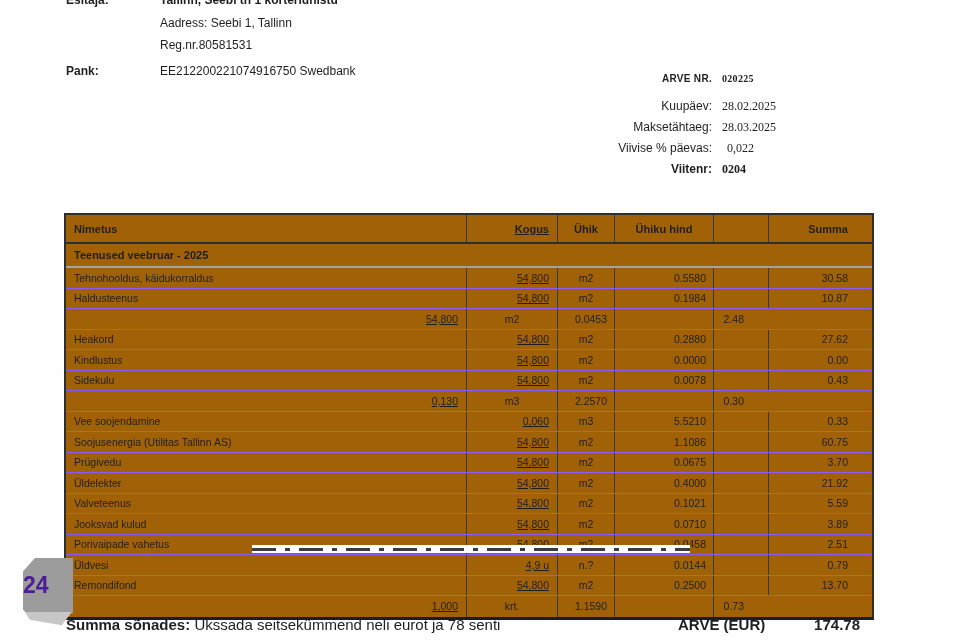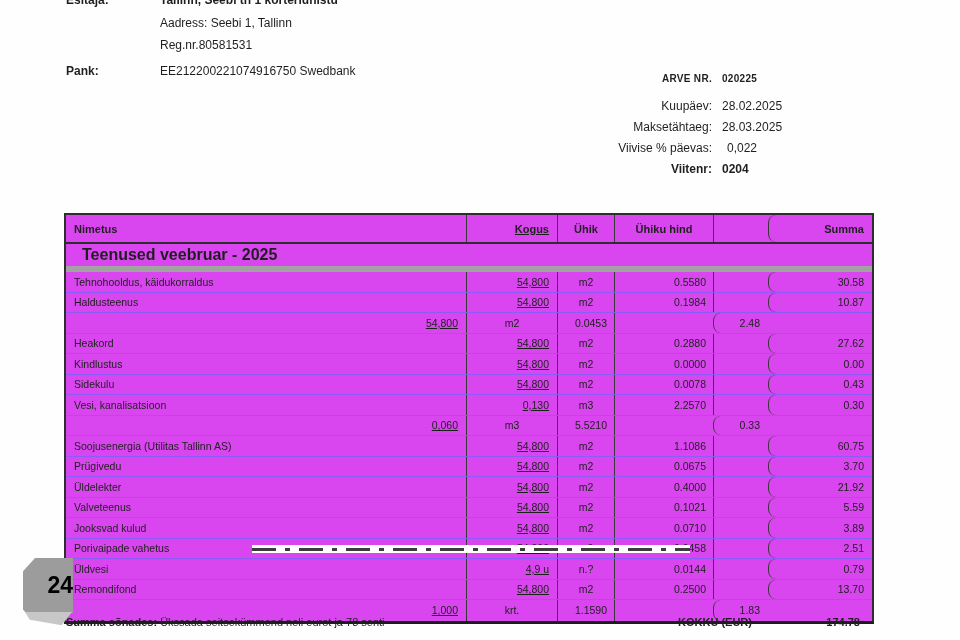--- a/index.html
+++ b/index.html
@@ -8,50 +8,50 @@
     background:#fefefe;color:#1f1f1f;
     font-family:"Liberation Sans", sans-serif;
     -webkit-font-smoothing:antialiased;
   }
   .abs{position:absolute;}
   .b{font-weight:bold;}
   
   .hdr-label{left:66px;font-size:12px;font-weight:bold;}
   .hdr-val{left:160px;font-size:12px;}
   .meta-label{left:540px;width:172px;text-align:right;font-size:12px;}
-  .meta-val{left:722px;font-size:12px;}
+  .meta-val{left:722px;font-size:12px;font-family:Liberation Serif, serif;}
   .arve{font-size:10px;font-weight:bold;letter-spacing:.3px;}
   
   .invoice-table{
     left:64px;top:213px;width:810px;box-sizing:border-box;
     border:2px solid #2e2e2e;border-bottom:3px solid #1d1d1d;
-    background:#d946ef;font-size:10.5px;
+    background:#a16207;font-size:10.5px;
   }
   .trow{display:grid;grid-template-columns:400px 91px 57px 99px 55px 104px;}
   .thead-row{height:27px;font-size:11px;font-weight:bold;border-bottom:2px solid #2e2e2e;}
-  .section-row{height:22px;font-size:16px;font-weight:bold;border-bottom:6px solid #a3a3a3;
-    display:flex;align-items:center;padding-left:16px;}
+  .section-row{height:22px;font-size:11px;font-weight:bold;border-bottom:2px solid #a3a3a3;
+    display:flex;align-items:center;padding-left:8px;}
   .data-row{height:20.5px;box-sizing:border-box;border-bottom:1px solid #8b5cf6;}
   .data-row:last-child{border-bottom:none;}
   .cell{display:flex;align-items:center;box-sizing:border-box;overflow:hidden;}
   .cell+.cell{border-left:1px solid #383838;}
   .c-name{padding-left:8px;justify-content:flex-start;}
   .c-qty{padding-right:8px;justify-content:flex-end;text-decoration:underline;}
   .c-unit{justify-content:center;}
   .c-price{padding-right:7px;justify-content:flex-end;}
-  .c-sum{padding-right:8px;justify-content:flex-end;border-radius:8px;}
+  .c-sum{padding-right:24px;justify-content:flex-end;}
   .thead-row .c-price{justify-content:center;padding-right:0;}
   
-  .foot{top:616px;font-size:11px;}
+  .foot{top:616px;font-size:15px;}
   
   .badge{
     left:23px;top:558px;width:50px;height:55px;background:#9c9c9c;
     clip-path:polygon(24% 0,100% 0,100% 100%,6% 100%,0 93%,0 24%);
-    display:flex;align-items:center;justify-content:flex-end;
-    color:#000000;font-size:23px;font-weight:bold;
+    display:flex;align-items:center;justify-content:flex-start;
+    color:#4c1d95;font-size:23px;font-weight:bold;
   }
   .badge-tail{
     left:25px;top:612px;width:47px;height:14px;background:#c7c7c7;
     clip-path:polygon(0 0,100% 0,78% 95%,10% 55%);
   }
   
   .dash-eraser{left:252px;top:545px;width:438px;height:8px;background:#fff;}
   .dash-line{
     left:252px;top:548px;width:438px;height:3px;
     background:repeating-linear-gradient(90deg,
@@ -136,28 +136,28 @@
       </div>
       <div class="trow data-row">
         <div class="cell c-name">Sidekulu</div>
         <div class="cell c-qty">54,800</div>
         <div class="cell c-unit">m2</div>
         <div class="cell c-price">0.0078</div>
         <div class="cell "></div>
         <div class="cell c-sum">0.43</div>
       </div>
       <div class="trow data-row">
-        <div class="cell c-name">Vesi, kanalisatsioon</div>
         <div class="cell c-qty">0,130</div>
         <div class="cell c-unit">m3</div>
         <div class="cell c-price">2.2570</div>
         <div class="cell "></div>
         <div class="cell c-sum">0.30</div>
       </div>
       <div class="trow data-row">
+        <div class="cell c-name">Vee soojendamine</div>
         <div class="cell c-qty">0,060</div>
         <div class="cell c-unit">m3</div>
         <div class="cell c-price">5.5210</div>
         <div class="cell "></div>
         <div class="cell c-sum">0.33</div>
       </div>
       <div class="trow data-row">
         <div class="cell c-name">Soojusenergia (Utilitas Tallinn AS)</div>
         <div class="cell c-qty">54,800</div>
         <div class="cell c-unit">m2</div>
@@ -219,28 +219,28 @@
         <div class="cell c-unit">m2</div>
         <div class="cell c-price">0.2500</div>
         <div class="cell "></div>
         <div class="cell c-sum">13.70</div>
       </div>
       <div class="trow data-row">
         <div class="cell c-qty">1,000</div>
         <div class="cell c-unit">krt.</div>
         <div class="cell c-price">1.1590</div>
         <div class="cell "></div>
-        <div class="cell c-sum">1.83</div>
+        <div class="cell c-sum">0.73</div>
       </div>
     </div>
 </div>
 
 <div class="abs dash-eraser"></div>
 <div class="abs dash-line"></div>
 
 <div class="abs foot" style="left:66px"><span class="b">Summa sõnades:</span> <span>Ükssada seitsekümmend neli eurot ja 78 senti</span></div>
-<div class="abs foot b" style="left:678px">KOKKU (EUR)</div>
+<div class="abs foot b" style="left:678px">ARVE (EUR)</div>
 <div class="abs foot b" style="left:790px;width:70px;text-align:right">174.78</div>
 
 <div class="abs badge">
     <span>24</span>
   </div>
 <div class="abs badge-tail"></div>
 
 </body></html>

